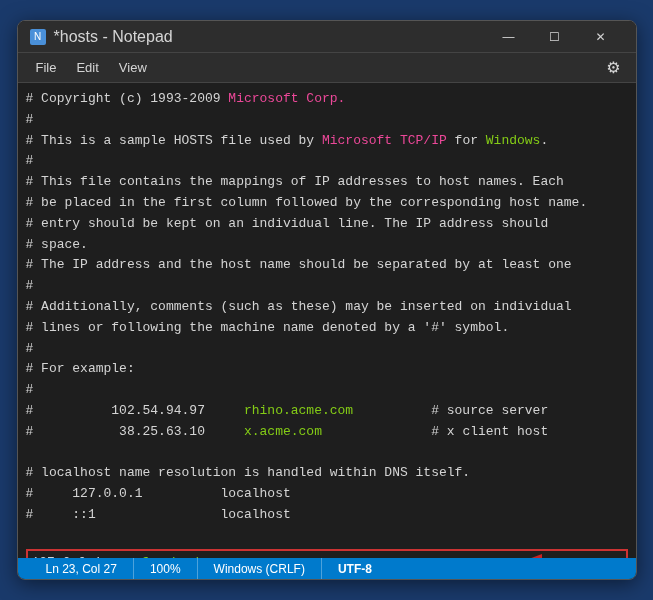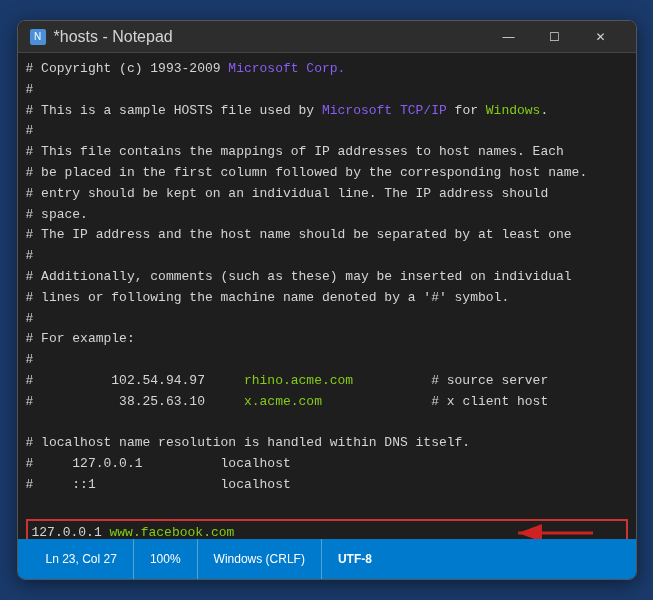--- a/index.html
+++ b/index.html
@@ -109,37 +109,37 @@
       font-family: 'Consolas', 'Courier New', monospace;
       font-size: 13px;
       line-height: 1.6;
     }
 
     .line {
       white-space: pre;
       color: #d4d4d4;
     }
     .line.empty { height: 1.6em; }
-    .orange { color: #8b5cf6; }
+    .orange { color: #ec4899; }
     .blue { color: #84cc16; }
 
     
     .line-highlighted {
       white-space: pre;
       color: #d4d4d4;
       background: #1e1e1e;
       border: 2px solid #cc3333;
       padding: 2px 4px;
       margin: 2px 0;
     }
 
     
     .statusbar {
       background: #007acc;
-      height: 40px;
+      height: 21px;
       display: flex;
       align-items: center;
       padding: 0 12px;
       flex-shrink: 0;
       gap: 0;
     }
     .status-item {
       color: #ffffff;
       font-size: 12px;
       padding: 0 16px;
@@ -160,20 +160,26 @@
       <span>N</span>
     </div>
     <span class="titlebar-title">*hosts - Notepad</span>
     <div class="titlebar-controls">
       <button class="titlebar-btn">—</button>
       <button class="titlebar-btn">☐</button>
       <button class="titlebar-btn close">✕</button>
     </div>
   </div>
 
+  <div class="menubar">
+    <span class="menu-item">File</span>
+    <span class="menu-item">Edit</span>
+    <span class="menu-item">View</span>
+    <span class="menu-gear">⚙</span>
+  </div>
 
   <div class="editor">
     <div class="line"># Copyright (c) 1993-2009 <span class="orange">Microsoft Corp.</span></div>
     <div class="line">#</div>
     <div class="line"># This is a sample HOSTS file used by <span class="orange">Microsoft TCP/IP</span> for <span class="blue">Windows</span>.</div>
     <div class="line">#</div>
     <div class="line"># This file contains the mappings of IP addresses to host names. Each</div>
     <div class="line"># be placed in the first column followed by the corresponding host name.</div>
     <div class="line"># entry should be kept on an individual line. The IP address should</div>
     <div class="line"># space.</div>

